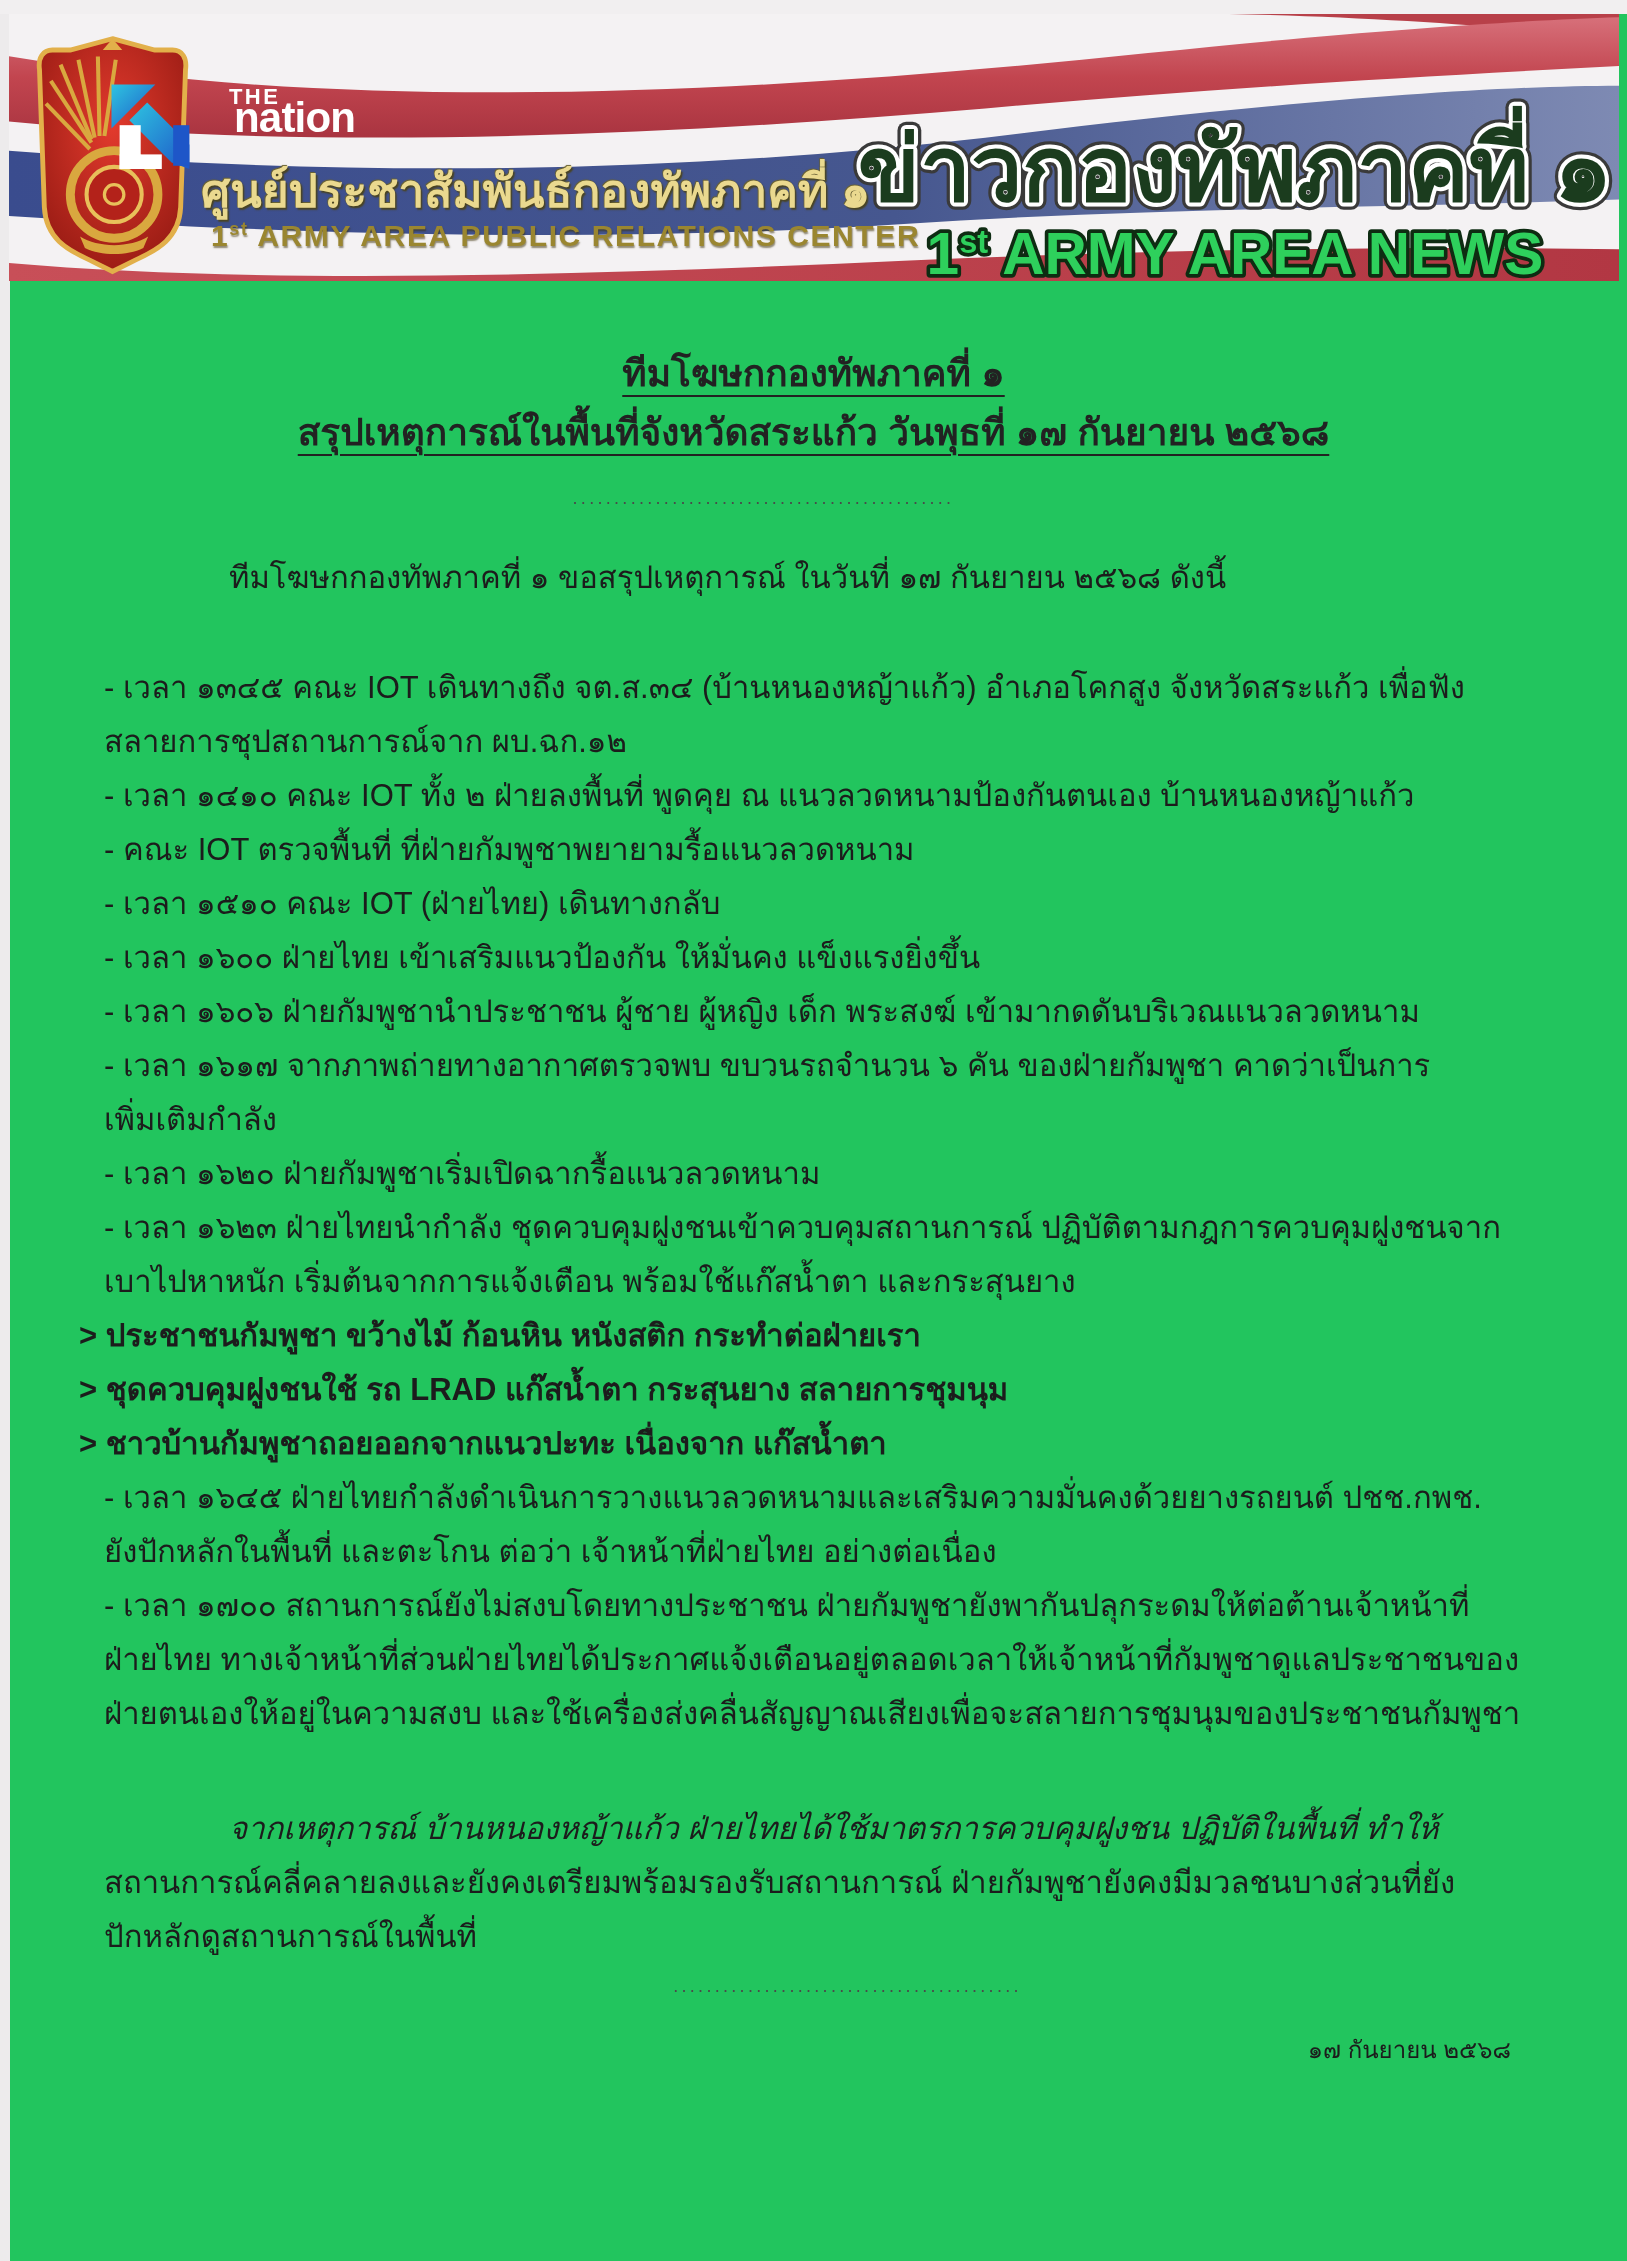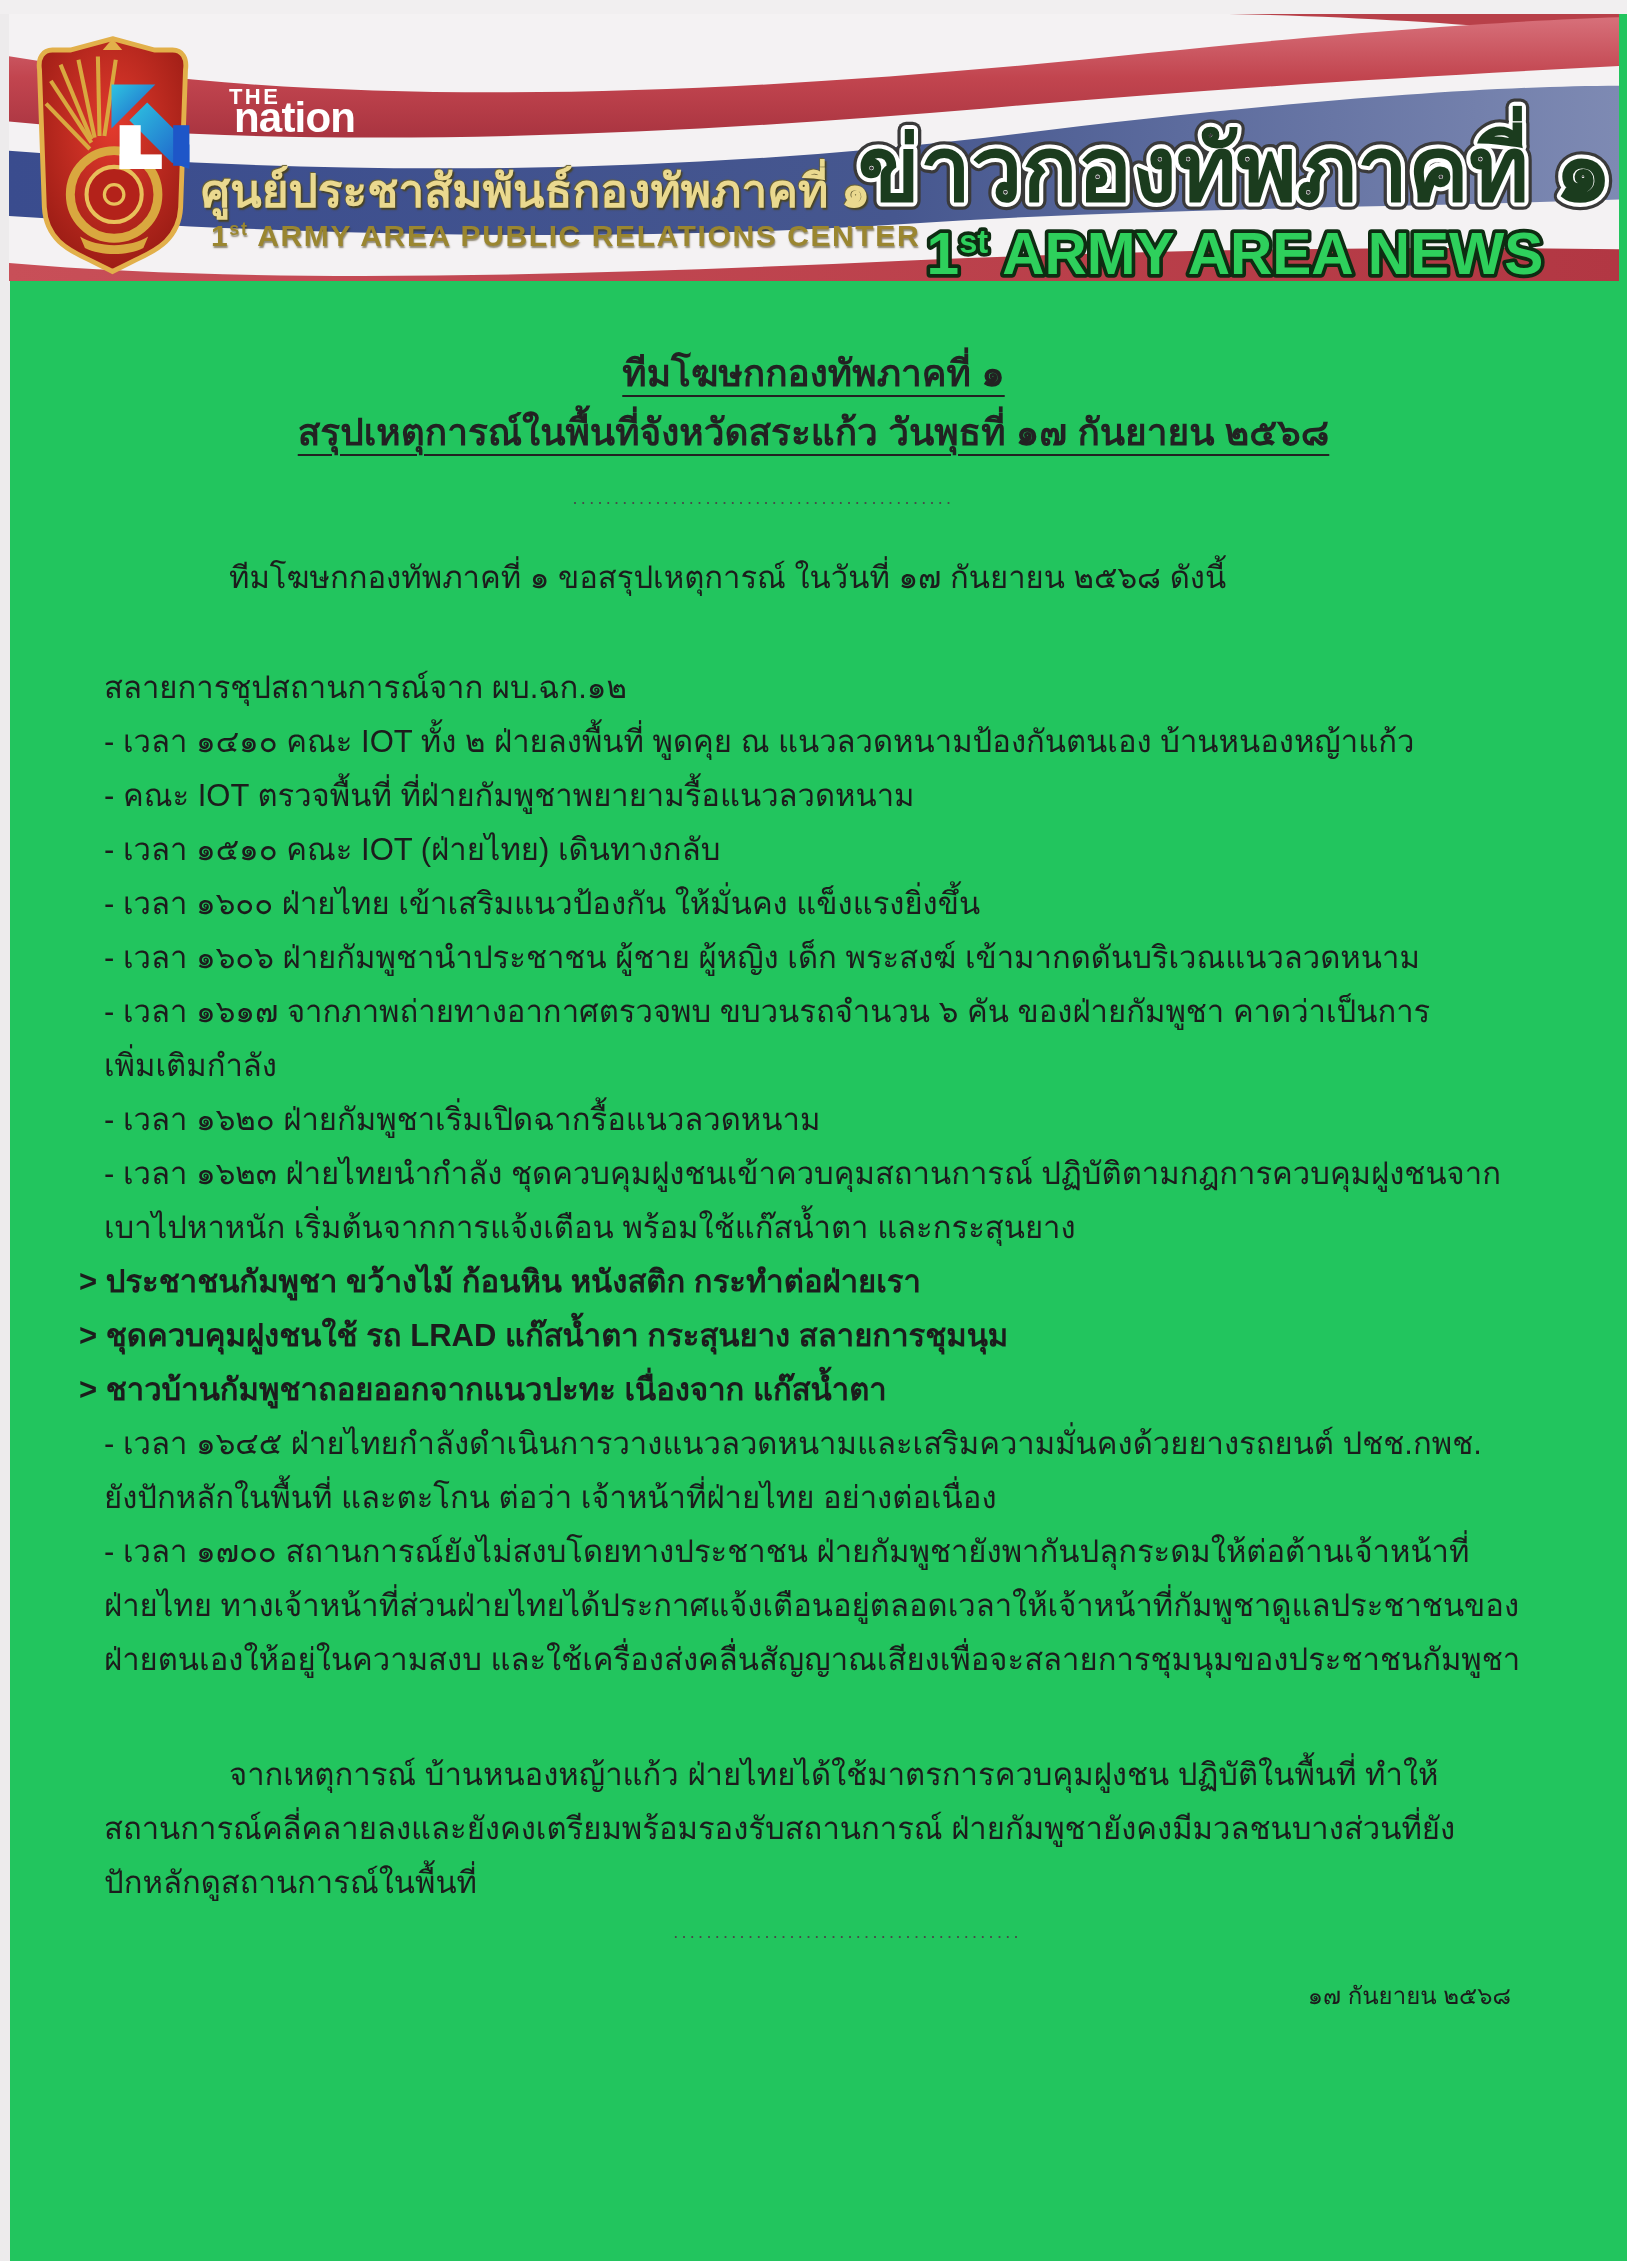--- a/index.html
+++ b/index.html
@@ -29,21 +29,21 @@
   .title{ text-align:center;font-size:37px;font-weight:700;line-height:59px;white-space:nowrap;
           text-decoration:underline;text-decoration-thickness:2.4px;text-underline-offset:9px;color:#222;}
   .dots{ text-align:center;font-size:18px;letter-spacing:3.3px;color:#4a4a4a;line-height:24.4px;white-space:nowrap;}
   .dots1{margin-top:24.4px;position:relative;left:-50px;}
   .dots2{margin-top:9.8px;position:relative;left:34px;}
   .intro{margin-top:44px;padding-left:229px;font-size:31px;line-height:46px;white-space:nowrap;}
   .lines{margin-top:60px;}
   .ln{padding-left:104px;font-size:31px;line-height:54px;height:54px;white-space:nowrap;}
   .ln.sub{padding-left:79px;font-weight:bold;}
   .closing{margin-top:61px;}
-  .closing .ln.indent{padding-left:229px;}
+  .closing .ln.indent{padding-left:229px;font-style:italic;}
   .date-line{margin-top:29px;text-align:right;padding-right:116px;font-size:24px;line-height:46px;}
 </style>
 </head>
 <body>
 
 <div class="page">
   <div class="edge-left"></div>
   <div class="edge-top"></div>
 
   <div class="banner">
@@ -123,20 +123,21 @@
   </div>
 
   <div class="doc">
     <div class="title">ทีมโฆษกกองทัพภาคที่ ๑</div>
     <div class="title">สรุปเหตุการณ์ในพื้นที่จังหวัดสระแก้ว วันพุธที่ ๑๗ กันยายน ๒๕๖๘</div>
     <div class="dots dots1">..............................................</div>
 
     <div class="intro">ทีมโฆษกกองทัพภาคที่ ๑ ขอสรุปเหตุการณ์ ในวันที่ ๑๗ กันยายน ๒๕๖๘ ดังนี้</div>
 
     <div class="lines">
+      <div class="ln">- เวลา ๑๓๔๕ คณะ IOT เดินทางถึง จต.ส.๓๔ (บ้านหนองหญ้าแก้ว) อำเภอโคกสูง จังหวัดสระแก้ว เพื่อฟัง</div>
       <div class="ln">สลายการชุปสถานการณ์จาก ผบ.ฉก.๑๒</div>
       <div class="ln">- เวลา ๑๔๑๐ คณะ IOT ทั้ง ๒ ฝ่ายลงพื้นที่ พูดคุย ณ แนวลวดหนามป้องกันตนเอง บ้านหนองหญ้าแก้ว</div>
       <div class="ln">- คณะ IOT ตรวจพื้นที่ ที่ฝ่ายกัมพูชาพยายามรื้อแนวลวดหนาม</div>
       <div class="ln">- เวลา ๑๕๑๐ คณะ IOT (ฝ่ายไทย) เดินทางกลับ</div>
       <div class="ln">- เวลา ๑๖๐๐ ฝ่ายไทย เข้าเสริมแนวป้องกัน ให้มั่นคง แข็งแรงยิ่งขึ้น</div>
       <div class="ln">- เวลา ๑๖๐๖ ฝ่ายกัมพูชานำประชาชน ผู้ชาย ผู้หญิง เด็ก พระสงฆ์ เข้ามากดดันบริเวณแนวลวดหนาม</div>
       <div class="ln">- เวลา ๑๖๑๗ จากภาพถ่ายทางอากาศตรวจพบ ขบวนรถจำนวน ๖ คัน ของฝ่ายกัมพูชา คาดว่าเป็นการ</div>
       <div class="ln">เพิ่มเติมกำลัง</div>
       <div class="ln">- เวลา ๑๖๒๐ ฝ่ายกัมพูชาเริ่มเปิดฉากรื้อแนวลวดหนาม</div>
       <div class="ln">- เวลา ๑๖๒๓ ฝ่ายไทยนำกำลัง ชุดควบคุมฝูงชนเข้าควบคุมสถานการณ์ ปฏิบัติตามกฎการควบคุมฝูงชนจาก</div>

